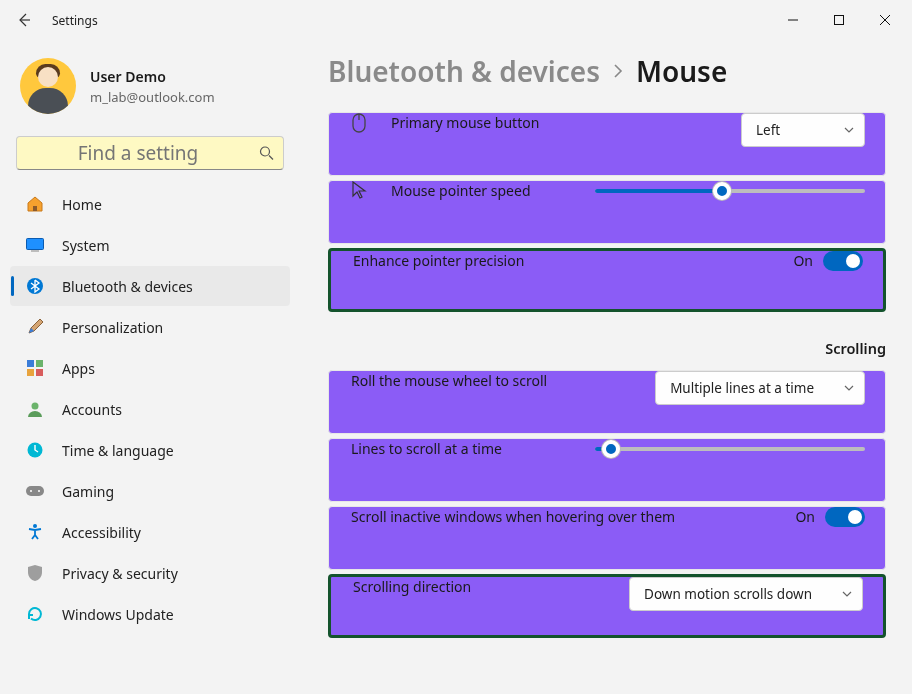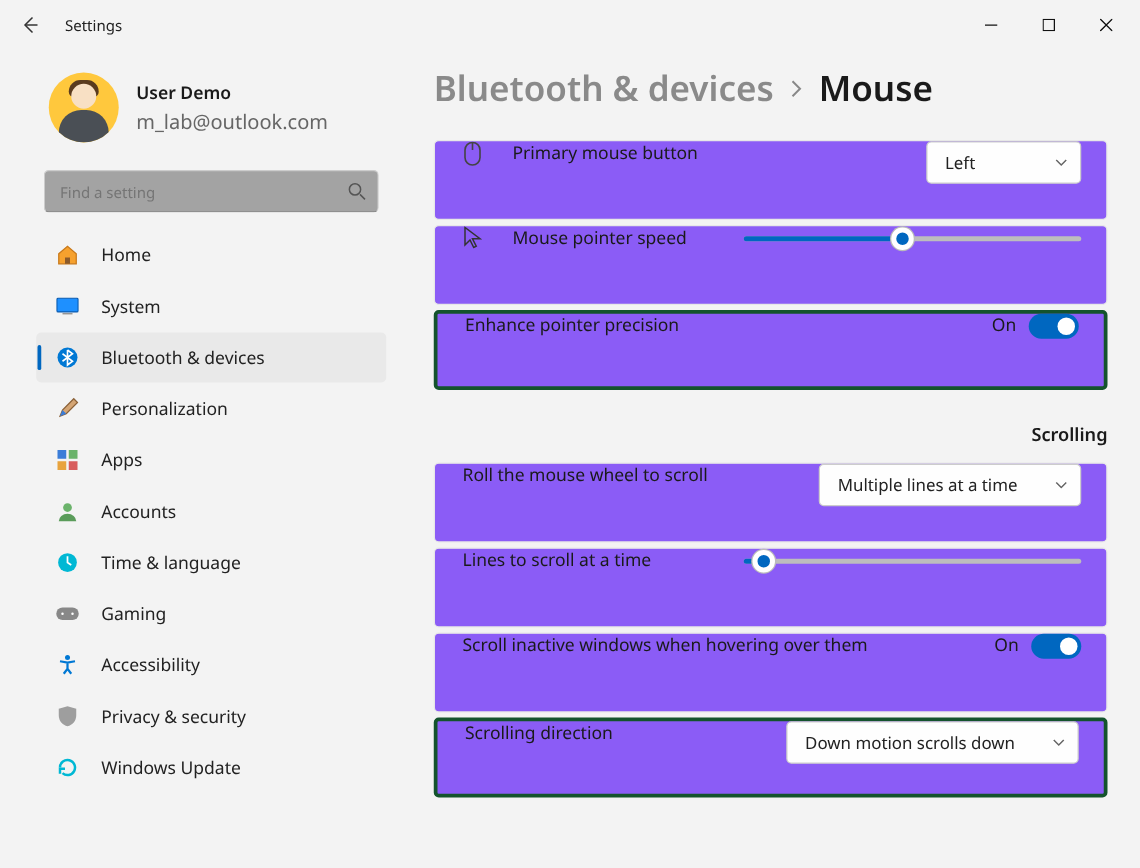--- a/index.html
+++ b/index.html
@@ -4,34 +4,34 @@
 <style>
 * { box-sizing: border-box; margin: 0; padding: 0; font-family: "Segoe UI", system-ui, sans-serif; }
 body { background: #f3f3f3; width: 912px; height: 694px; overflow: hidden; position: relative; }
 
 .titlebar { height: 40px; display: flex; align-items: center; padding: 0 4px; text-align: right; }
 .back-btn { width: 40px; height: 40px; display: flex; align-items: center; justify-content: center; color: #444; cursor: pointer; }
 .title { font-size: 12px; color: #222; margin-left: 8px; }
 .win-controls { margin-left: auto; display: flex; }
 .win-btn { width: 46px; height: 40px; display: flex; align-items: center; justify-content: center; color: #111; cursor: pointer; }
 
-.main { display: flex; height: calc(694px - 40px); padding-left: 19px; }
+.main { display: flex; height: calc(694px - 40px); }
 
 .sidebar { width: 300px; padding: 12px 10px 0 10px; }
 .user-block { display: flex; align-items: center; padding: 6px 10px 12px 10px; }
 .avatar { width: 56px; height: 56px; border-radius: 50%; background: #ffc83d; position: relative; overflow: hidden; display:flex; align-items:flex-end; justify-content:center;}
 .avatar .head { position:absolute; top:9px; width:20px; height:20px; border-radius:50%; background:#f8e0c4;}
 .avatar .hair { position:absolute; top:6px; width:24px; height:14px; border-radius:12px 12px 6px 6px; background:#5a3b1e;}
 .avatar .body { width:40px; height:26px; background:#4a4f55; border-radius:18px 18px 0 0;}
 .user-info { margin-left: 14px; }
 .user-name { font-size: 14px; font-weight: 600; color: #1a1a1a; }
-.user-email { font-size: 16px; color: #666; margin-top: 2px; }
+.user-email { font-size: 13px; color: #666; margin-top: 2px; }
 
 .search-wrap { margin: 10px 6px 14px 6px; position: relative; }
-.search-input { width: 100%; height: 34px; border: 1px solid #ccc; border-radius: 4px; background: #a3a3a3; padding: 0 36px 0 12px; font-size: 12px; color: #444; border-bottom: 1.5px solid #888;}
+.search-input { width: 100%; height: 34px; border: 1px solid #ccc; border-radius: 4px; background: #fef9c3; padding: 0 36px 0 12px; font-size: 19px; color: #444; border-bottom: 1.5px solid #888; text-align: center;}
 .search-icon { position: absolute; right: 10px; top: 50%; transform: translateY(-50%); color: #555; }
 
 .nav { list-style: none; }
 .nav-item { display: flex; align-items: center; height: 40px; padding: 0 12px 0 14px; border-radius: 4px; cursor: pointer; color: #222; font-size: 14px; margin:1px 0;}
 .nav-item.selected { background: #e9e9e9; position: relative; }
 .nav-item.selected::before { content:""; position:absolute; left:1px; top:10px; bottom:10px; width:3px; background:#0067c0; border-radius:2px;}
 .nav-icon { width: 22px; height: 22px; margin-right: 16px; display:flex; align-items:center; justify-content:center; }
 .nav-label { }
 
 .content { flex: 1; padding: 12px 26px 0 28px; overflow: hidden; }

